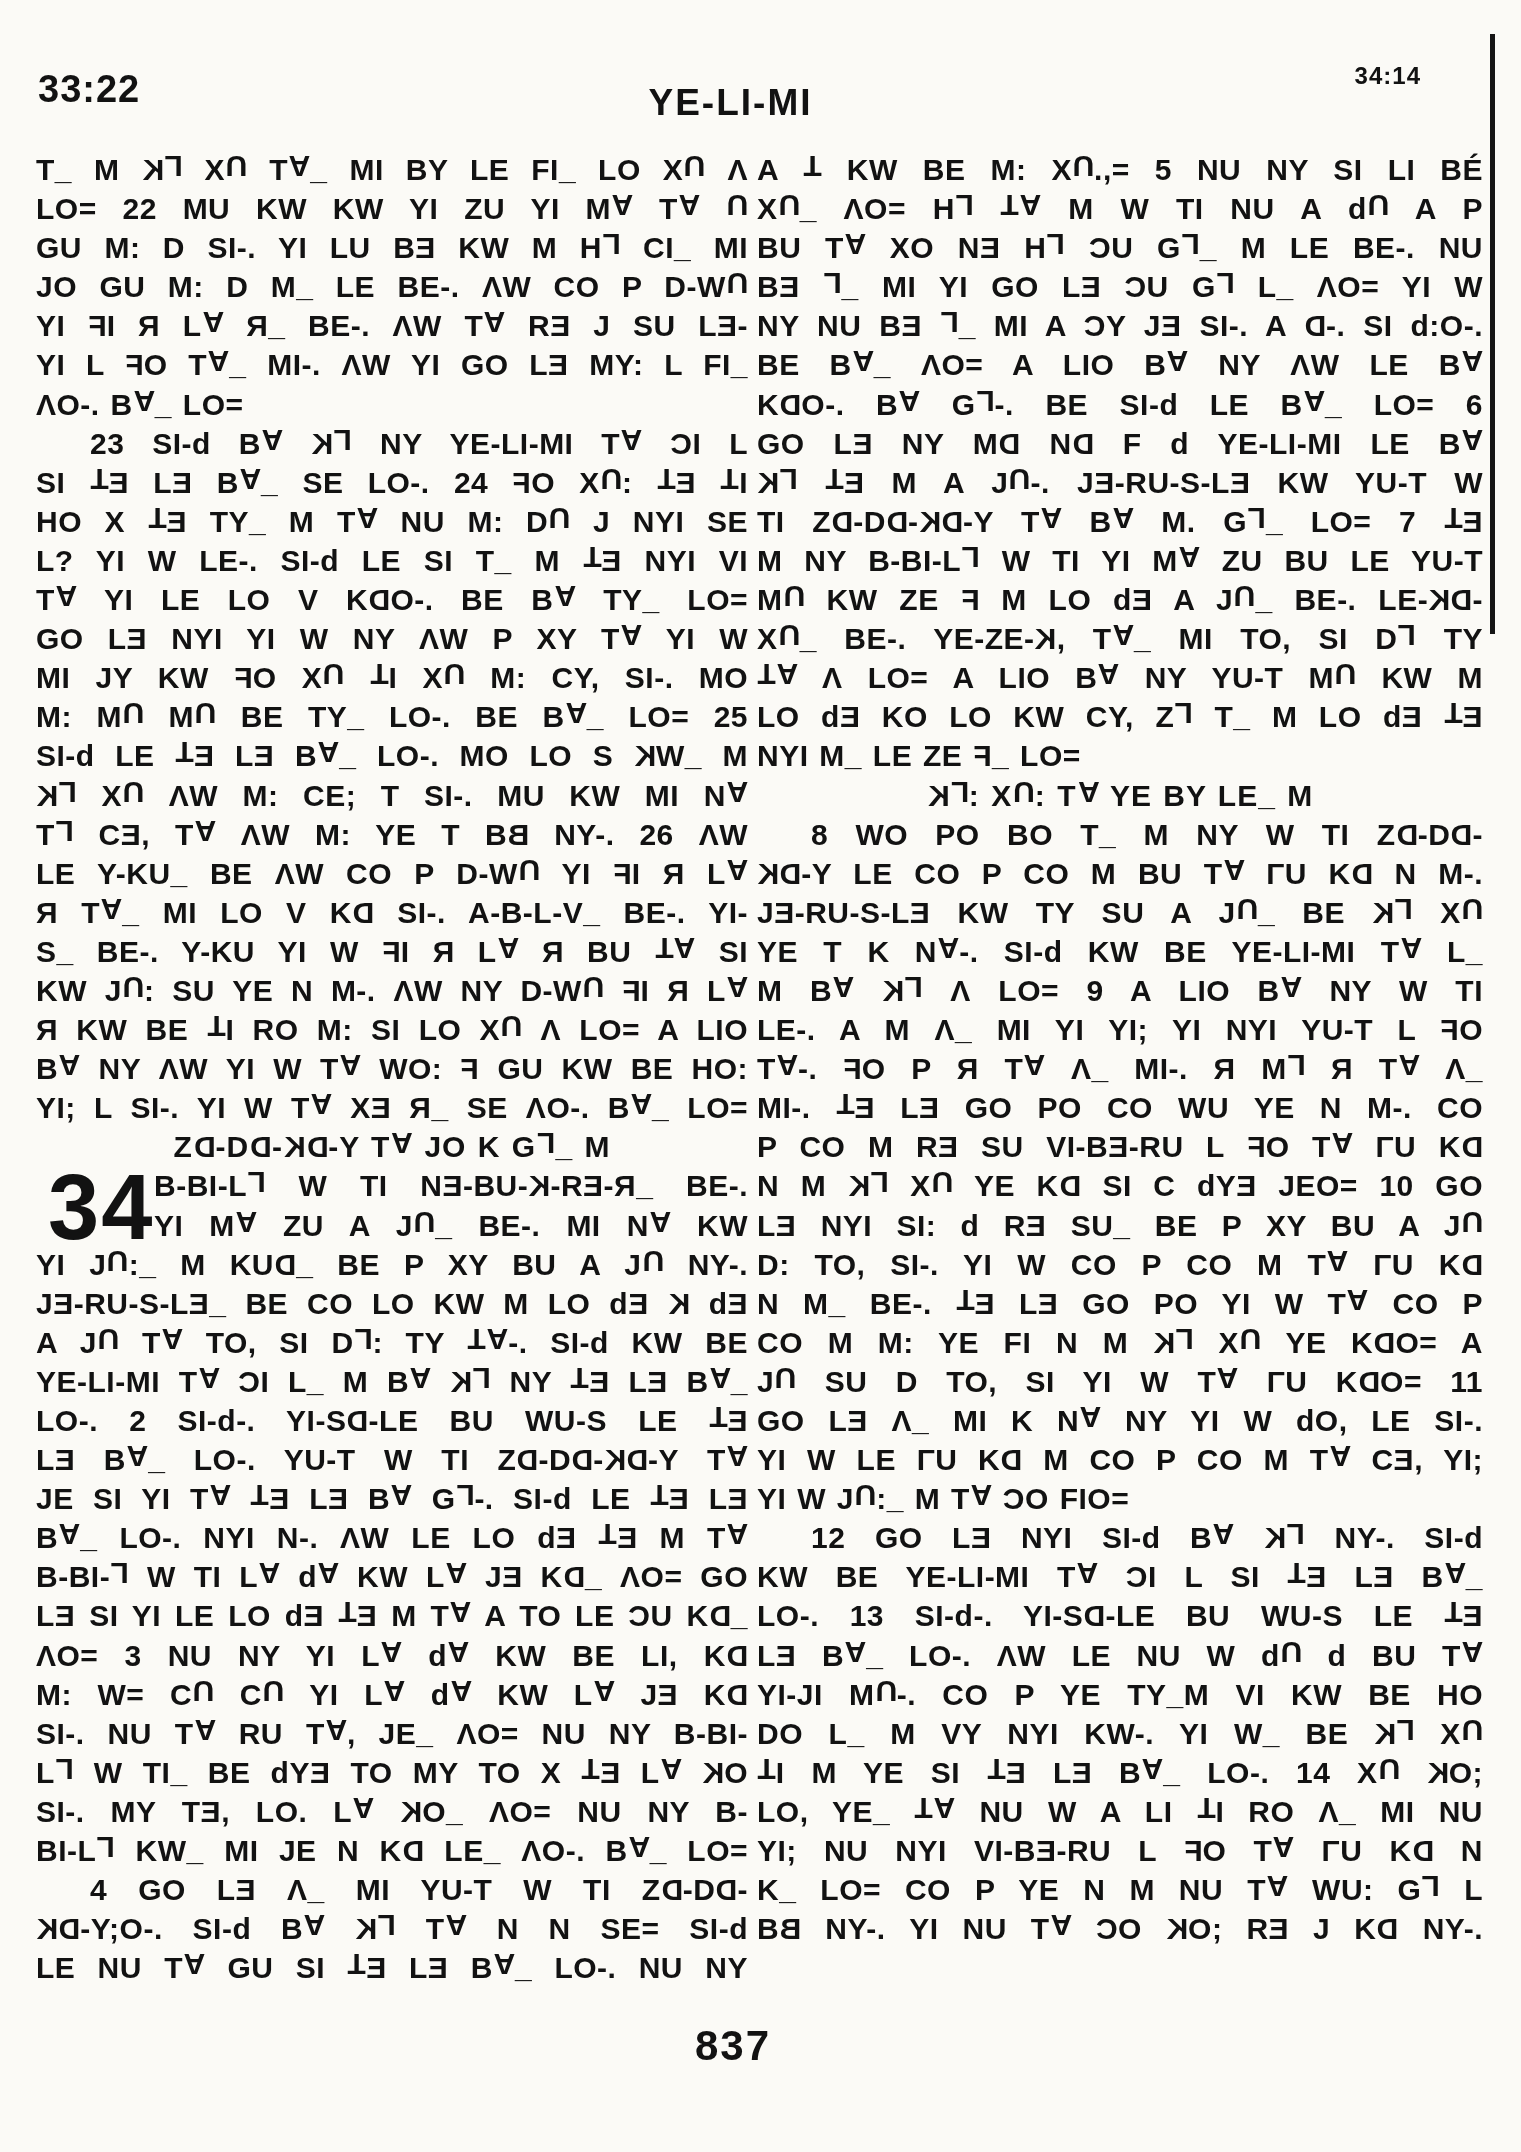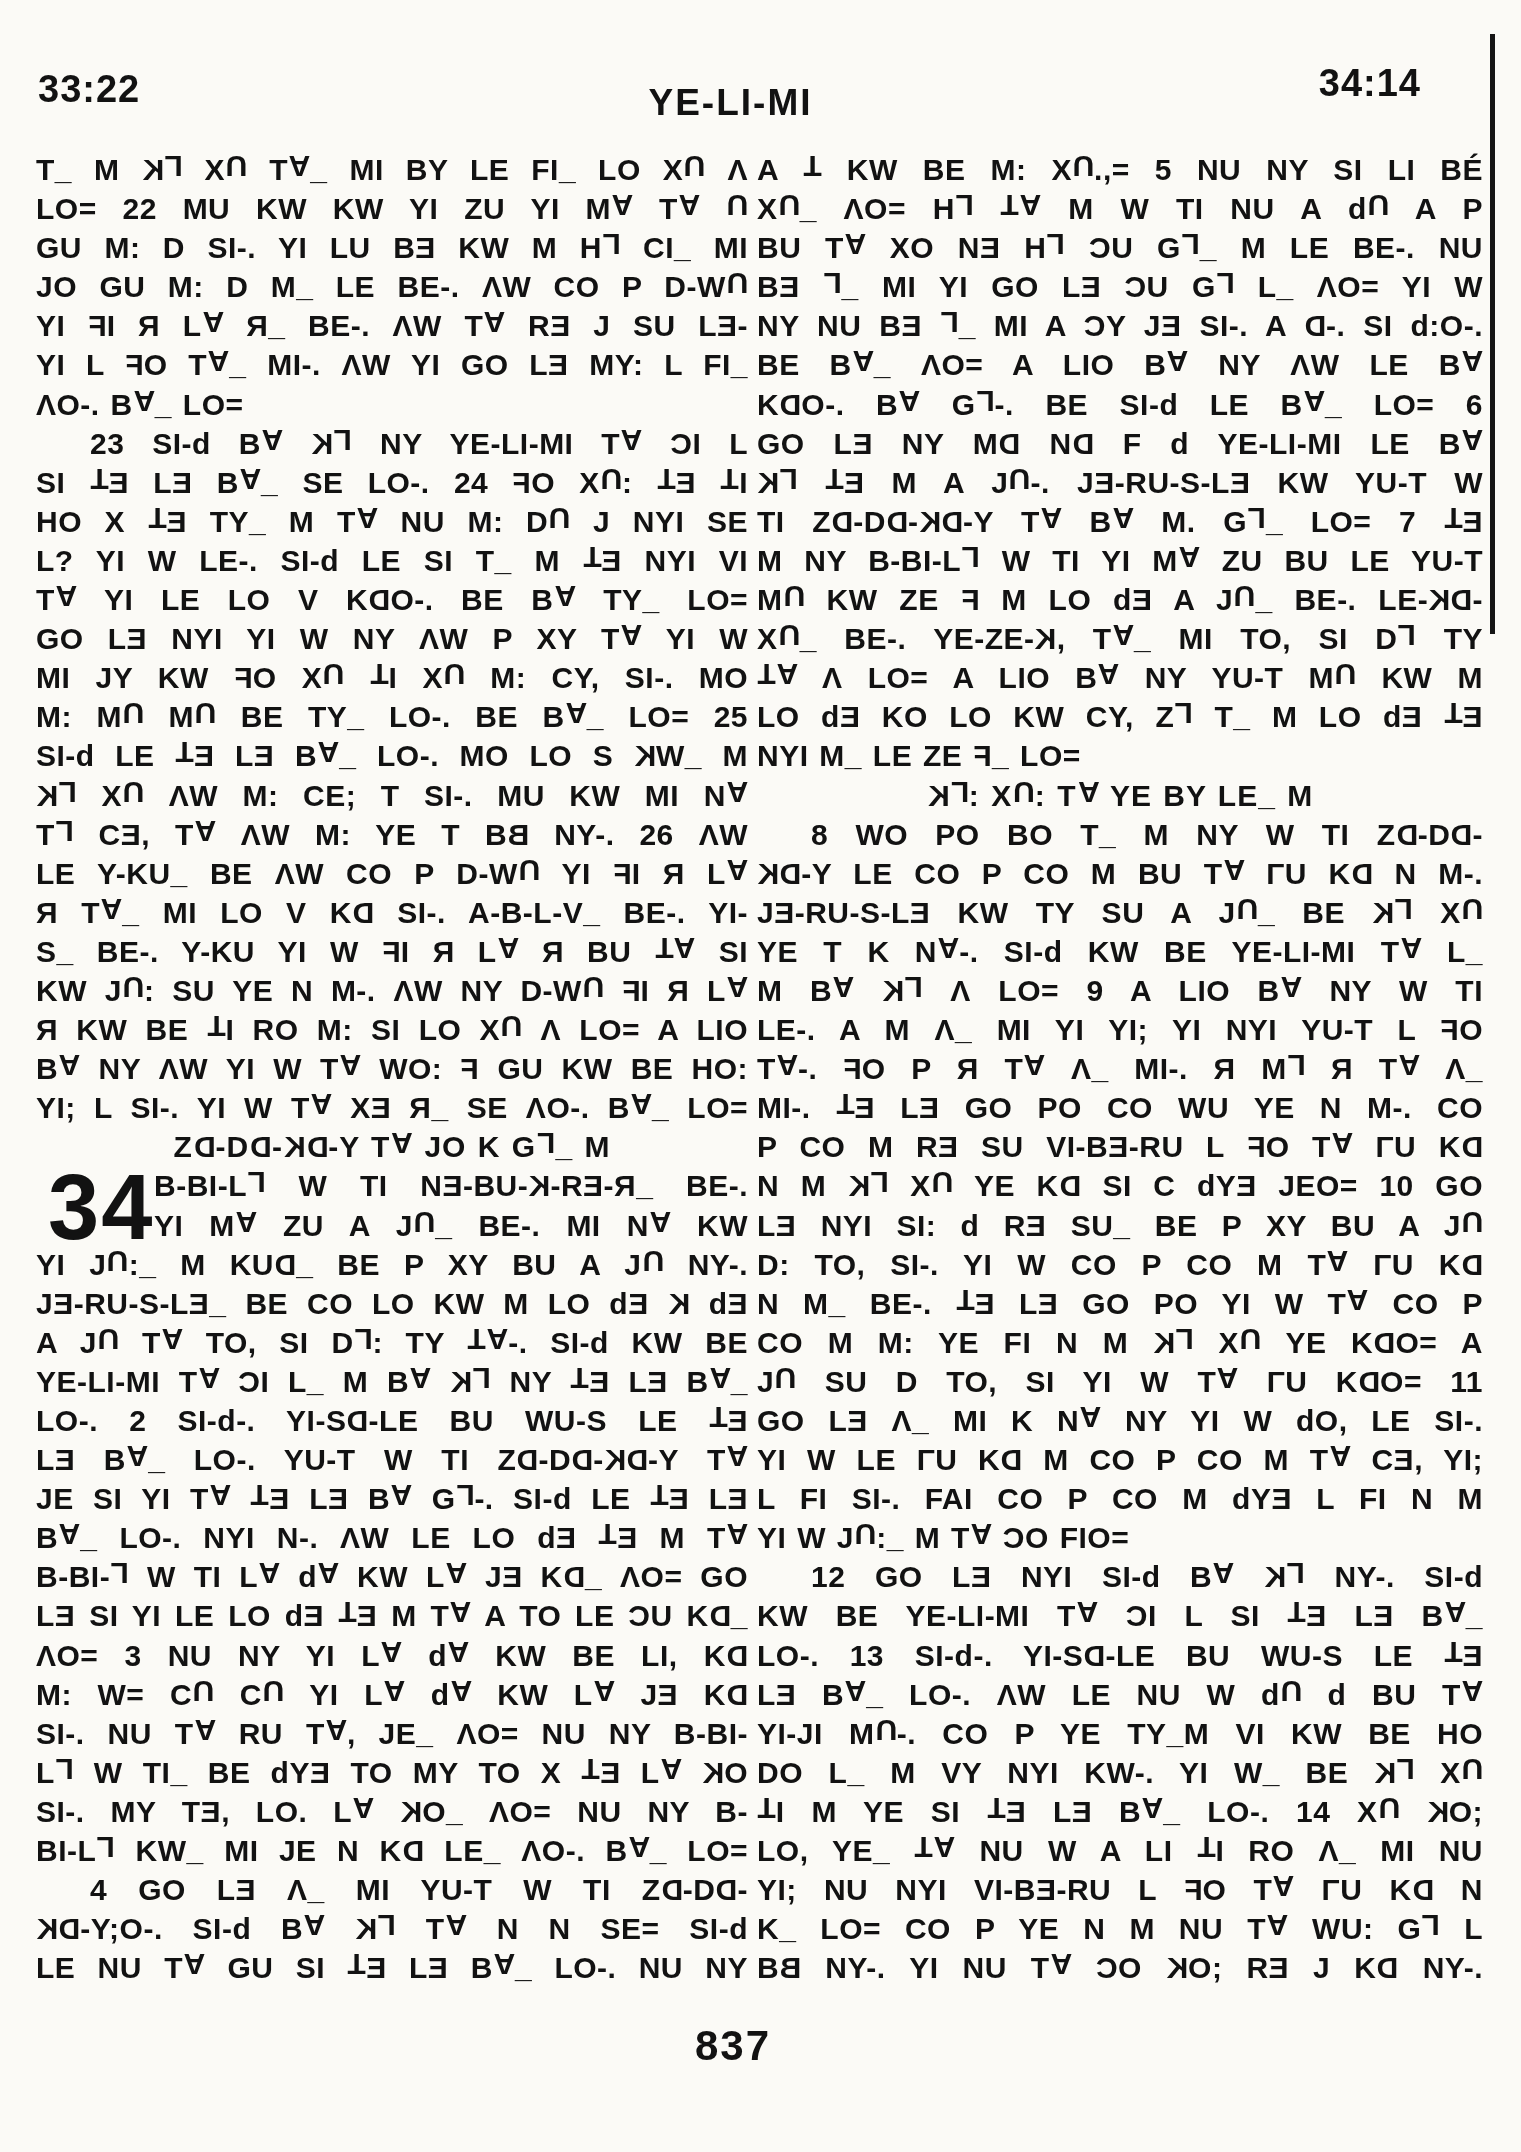--- a/index.html
+++ b/index.html
@@ -7,21 +7,21 @@
     width:1521px;height:2152px;position:relative;
     background:#fbfaf6;
     font-family:"Liberation Sans","DejaVu Sans",sans-serif;
     color:#121212;
     overflow:hidden;
   }
   .page{position:absolute;inset:0;}
   
   .hdr-left{position:absolute;left:38px;top:68px;font-size:38px;font-weight:700;letter-spacing:1px;}
   .hdr-center{position:absolute;left:0;right:60px;top:70px;text-align:center;font-size:37px;font-weight:700;letter-spacing:2px;margin-top:12px;}
-  .hdr-right{position:absolute;right:100px;top:62px;font-size:38px;font-weight:700;letter-spacing:1px;}
+  .hdr-right{position:absolute;right:100px;top:62px;font-size:24px;font-weight:700;letter-spacing:1px;}
   
   .col{position:absolute;top:150px;width:712px;}
   .col-left{left:36px;}
   .col-right{left:757px;width:726px;}
   .line{
     height:39.1px;line-height:39.1px;
     font-size:30px;font-weight:700;letter-spacing:0.5px;word-spacing:2px;
     white-space:nowrap;
     text-align:justify;text-align-last:justify;
   }
@@ -129,21 +129,20 @@
       <div class="line f-n">MI-. <span class="rt">T</span>Ǝ LƎ GO PO CO WU YE N M-. CO</div>
       <div class="line f-n">P CO M RƎ SU VI-BƎ-RU L <span class="mx">F</span>O T<span class="rt">A</span> ΓU K<span class="mx">D</span></div>
       <div class="line f-n">N M <span class="mx">K</span><span class="rt">L</span> X<span class="rt">U</span> YE K<span class="mx">D</span> SI C dYƎ JEO= 10 GO</div>
       <div class="line f-n">LƎ NYI SI: d RƎ SU_ BE P XY BU A J<span class="rt">U</span></div>
       <div class="line f-n">D: TO, SI-. YI W CO P CO M T<span class="rt">A</span> ΓU K<span class="mx">D</span></div>
       <div class="line f-n">N M_ BE-. <span class="rt">T</span>Ǝ LƎ GO PO YI W T<span class="rt">A</span> CO P</div>
       <div class="line f-n">CO M M: YE FI N M <span class="mx">K</span><span class="rt">L</span> X<span class="rt">U</span> YE K<span class="mx">D</span>O= A</div>
       <div class="line f-n">J<span class="rt">U</span> SU D TO, SI YI W T<span class="rt">A</span> ΓU K<span class="mx">D</span>O= 11</div>
       <div class="line f-n">GO LƎ Λ_ MI K N<span class="rt">A</span> NY YI W dO, LE SI-.</div>
       <div class="line f-n">YI W LE ΓU K<span class="mx">D</span> M CO P CO M T<span class="rt">A</span> CƎ, YI;</div>
-      <div class="line f-n">L FI SI-. FAI CO P CO M dYƎ L FI N M</div>
       <div class="line f-e">YI W J<span class="rt">U</span>:_ M T<span class="rt">A</span> ƆO FIO=</div>
       <div class="line f-i">12 GO LƎ NYI SI-d B<span class="rt">A</span> <span class="mx">K</span><span class="rt">L</span> NY-. SI-d</div>
       <div class="line f-n">KW BE YE-LI-MI T<span class="rt">A</span> ƆI L SI <span class="rt">T</span>Ǝ LƎ B<span class="rt">A</span>_</div>
       <div class="line f-n">LO-. 13 SI-d-. YI-S<span class="mx">D</span>-LE BU WU-S LE <span class="rt">T</span>Ǝ</div>
       <div class="line f-n">LƎ B<span class="rt">A</span>_ LO-. ΛW LE NU W d<span class="rt">U</span> d BU T<span class="rt">A</span></div>
       <div class="line f-n">YI-JI M<span class="rt">U</span>-. CO P YE TY_M VI KW BE HO</div>
       <div class="line f-n">DO L_ M VY NYI KW-. YI W_ BE <span class="mx">K</span><span class="rt">L</span> X<span class="rt">U</span></div>
       <div class="line f-n"><span class="rt">T</span>I M YE SI <span class="rt">T</span>Ǝ LƎ B<span class="rt">A</span>_ LO-. 14 X<span class="rt">U</span> <span class="mx">K</span>O;</div>
       <div class="line f-n">LO, YE_ <span class="rt">T</span><span class="rt">A</span> NU W A LI <span class="rt">T</span>I RO Λ_ MI NU</div>
       <div class="line f-n">YI; NU NYI VI-BƎ-RU L <span class="mx">F</span>O T<span class="rt">A</span> ΓU K<span class="mx">D</span> N</div>

